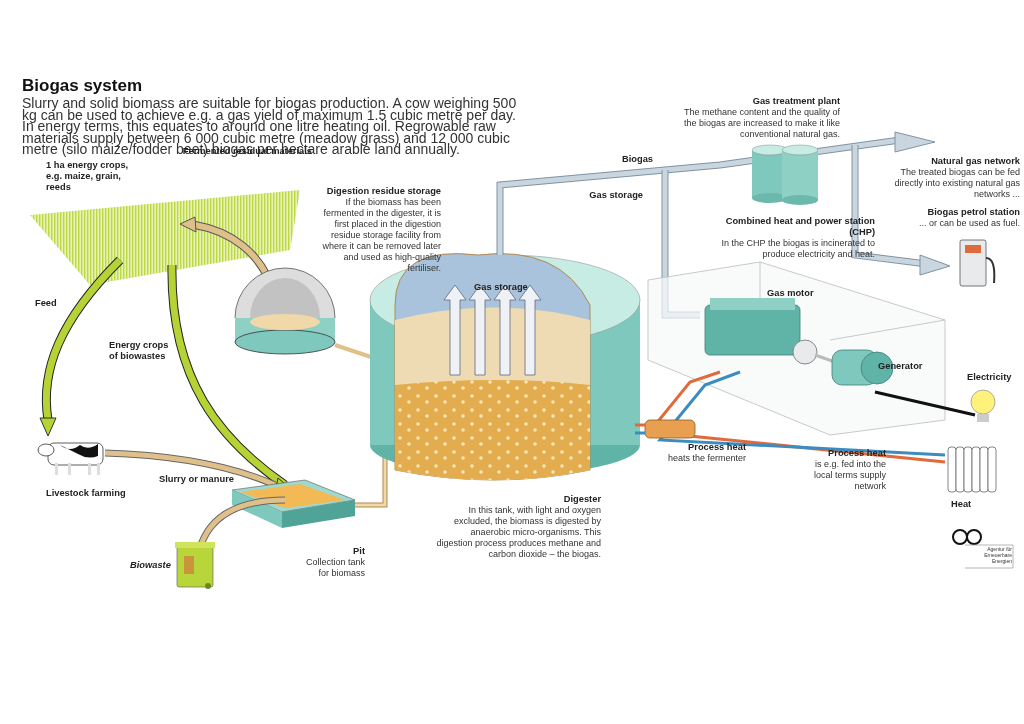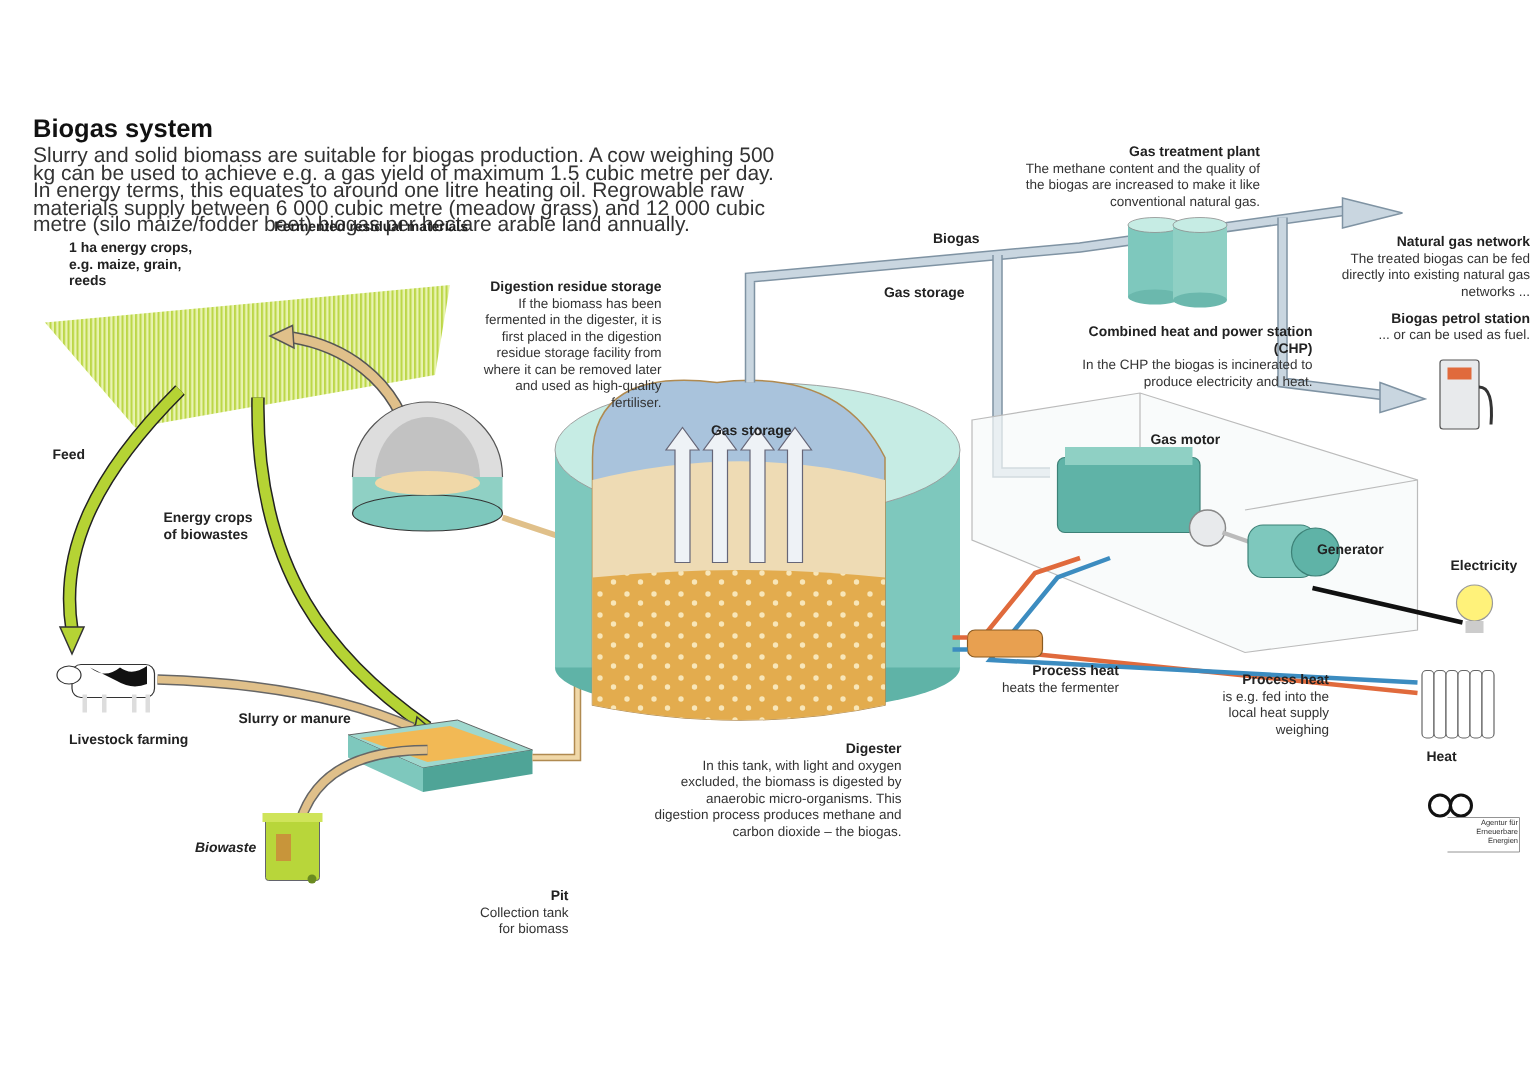--- a/index.html
+++ b/index.html
@@ -196,21 +196,21 @@
   <b>Digestion residue storage</b>
   <span>If the biomass has been fermented in the digester, it is first placed in the digestion residue storage facility from where it can be removed later and used as high-quality fertiliser.</span>
 </div>
 
 <div class="bold" style="left:35px;top:298px;">Feed</div>
 <div class="bold" style="left:109px;top:340px;width:70px;">Energy crops of biowastes</div>
 <div class="bold" style="left:46px;top:488px;">Livestock farming</div>
 <div class="bold" style="left:159px;top:474px;">Slurry or manure</div>
 <div class="bold" style="left:130px;top:560px;font-style:italic;">Biowaste</div>
 
-<div class="lbl" style="left:309px;top:546px;width:70px;margin-top:46px;">
+<div class="lbl" style="left:295px;top:546px;width:70px;">
   <b>Pit</b>
   <span>Collection tank for biomass</span>
 </div>
 
 <div class="bold" style="left:622px;top:154px;">Biogas</div>
 
 <div class="lbl" style="left:518px;top:190px;width:125px;">
   <b>Gas storage</b>
 </div>
 <div class="bold" style="left:474px;top:282px;">Gas storage</div>
@@ -237,21 +237,21 @@
 <div class="bold" style="left:767px;top:288px;">Gas motor</div>
 <div class="bold" style="left:878px;top:349px;margin-top:12px;">Generator</div>
 <div class="bold" style="left:967px;top:372px;">Electricity</div>
 
 <div class="lbl" style="left:666px;top:442px;width:80px;">
   <b>Process heat</b>
   <span>heats the fermenter</span>
 </div>
 <div class="lbl" style="left:806px;top:448px;width:80px;">
   <b>Process heat</b>
-  <span>is e.g. fed into the local heat supply weighing</span>
+  <span>is e.g. fed into the local terms supply network</span>
 </div>
 <div class="bold" style="left:951px;top:499px;">Heat</div>
 
 <div class="lbl" style="left:436px;top:494px;width:165px;">
   <b>Digester</b>
   <span>In this tank, with light and oxygen excluded, the biomass is digested by anaerobic micro-organisms. This digestion process produces methane and carbon dioxide – the biogas.</span>
 </div>
 
 <div class="lbl" style="left:966px;top:546px;width:46px;font-size:5px;line-height:6px;">Agentur für Erneuerbare Energien</div>
 

